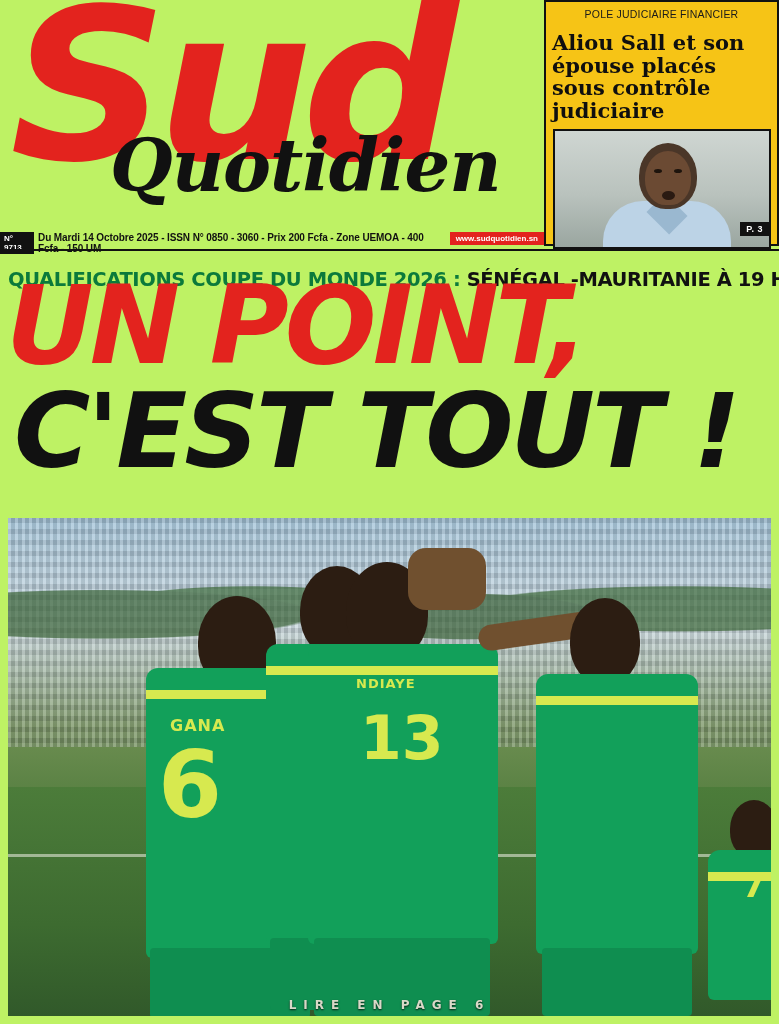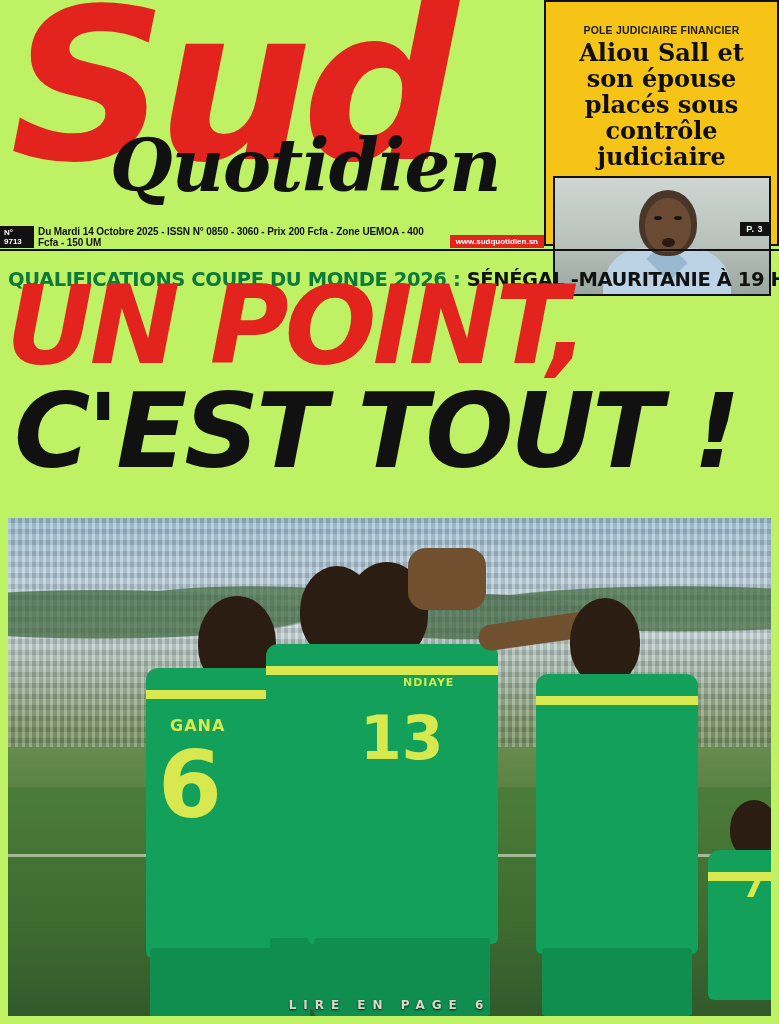--- a/index.html
+++ b/index.html
@@ -64,33 +64,33 @@
     top: 0px;
     width: 235px;
     height: 246px;
     background: #f6c416;
     border: 2px solid #111;
     padding: 4px 6px 6px 6px;
   }
   .teaser-kicker {
     text-align: center;
     font-size: 10.5px;
-    font-weight: bold;
+    font-weight: normal;
     color: #1a1a1a;
     letter-spacing: 0.2px;
-    margin-top: 18px;
+    margin-top: 2px;
   }
   .teaser-head {
-    text-align: center;
+    text-align: left;
     font-family: "DejaVu Serif", serif;
     font-weight: bold;
-    font-size: 24px;
+    font-size: 21px;
     line-height: 1.08;
     color: #0f0f0f;
-    margin-top: 4px;
+    margin-top: 12px;
   }
   .teaser-photo {
     position: relative;
     margin: 6px auto 0 auto;
     width: 218px;
     height: 120px;
     border: 2px solid #111;
     overflow: hidden;
     background: linear-gradient(180deg, #cfd6d2 0%, #b9c2bd 55%, #9aa6a0 100%);
   }
@@ -148,21 +148,21 @@
   }
 
   
   .infobar {
     position: absolute;
     left: 0;
     top: 232px;
     width: 544px;
     height: 16px;
     display: flex;
-    align-items: flex-end;
+    align-items: flex-start;
     font-size: 8.5px;
     font-weight: bold;
     color: #111;
   }
   .infobar .issue {
     background: #111;
     color: #fff;
     padding: 2px 4px;
     margin-right: 4px;
     font-size: 8px;
@@ -383,21 +383,21 @@
 
     <div class="player">
       <div class="headp" style="left:292px; top:48px; width:74px; height:90px;"></div>
       <div class="jersey" style="left:258px; top:126px; width:150px; height:300px;"></div>
       <div class="shorts" style="left:262px; top:420px; width:142px; height:72px;"></div>
     </div>
 
     <div class="player">
       <div class="headp" style="left:338px; top:44px; width:82px; height:98px;"></div>
       <div class="jersey" style="left:300px; top:126px; width:190px; height:300px;"></div>
-      <div class="namep" style="left:348px; top:158px; font-size:11px;margin-left:47px;">NDIAYE</div>
+      <div class="namep" style="left:348px; top:158px; font-size:13px;">NDIAYE</div>
       <div class="num" style="left:352px; top:190px; font-size:60px;">13</div>
       <div class="shorts" style="left:306px; top:420px; width:176px; height:78px;"></div>
       <div class="skin" style="left:400px; top:30px; width:78px; height:62px; background:#70502f; border-radius:18px;"></div>
       <div class="skin" style="left:470px; top:100px; width:120px; height:26px; background:#70502f; border-radius:14px; transform:rotate(-8deg);"></div>
     </div>
 
     <div class="player">
       <div class="headp" style="left:562px; top:80px; width:70px; height:86px;"></div>
       <div class="jersey" style="left:528px; top:156px; width:162px; height:280px;"></div>
       <div class="shorts" style="left:534px; top:430px; width:150px; height:68px;"></div>

